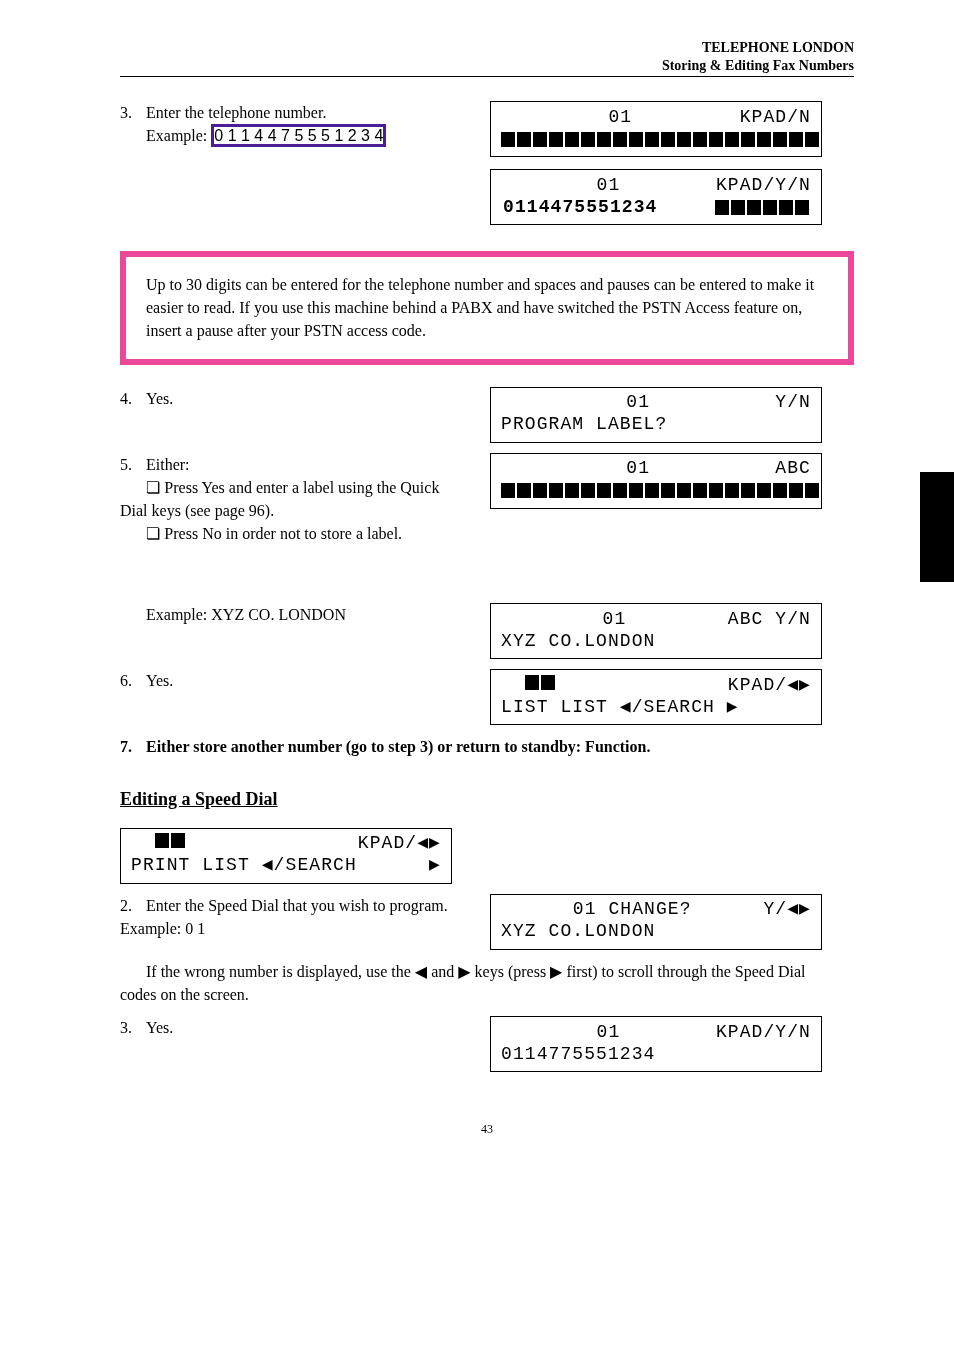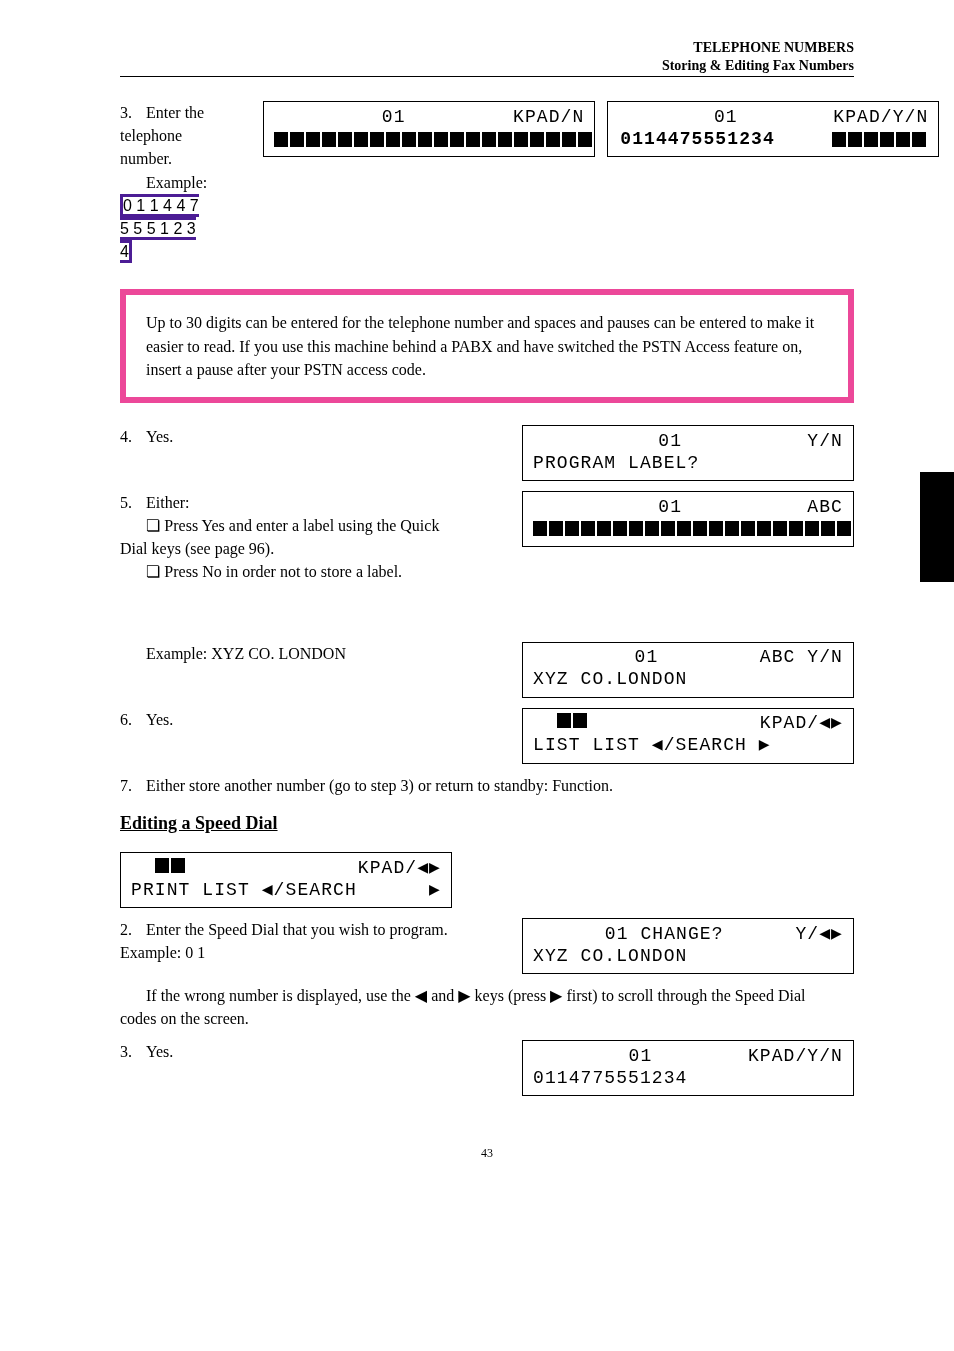--- a/index.html
+++ b/index.html
@@ -21,32 +21,31 @@
   }
   hr.top-rule {
     border: none;
     border-top: 1px solid #000;
     margin: 0 0 24px 0;
   }
   .row {
     display: flex;
     align-items: flex-start;
     margin-bottom: 10px;
-    gap: 36px;
   }
   .left-col {
     width: 350px;
     padding-right: 20px;
     font-size: 16px;
     line-height: 1.45;
   }
   .right-col {
     flex: 1;
     display: flex;
-    flex-direction: row;
+    flex-direction: column;
     gap: 12px;
   }
   .lcd {
     border: 1.5px solid #000;
     width: 310px;
     padding: 4px 10px 6px 10px;
     font-family: "Courier New", "Lucida Console", monospace;
     font-size: 18px;
     letter-spacing: 0.06em;
     line-height: 1.35;
@@ -93,21 +92,21 @@
     top: 472px;
     width: 34px;
     height: 110px;
     background: #000;
   }
   .underline-head {
     font-weight: bold;
     text-decoration: underline;
     font-family: "Palatino Linotype", "Book Antiqua", serif;
     font-size: 18px;
-    margin: 16px 0 18px 0;
+    margin: 30px 0 18px 0;
   }
   .step-num {
     display: inline-block;
     width: 26px;
   }
   .tri {
     font-family: Arial, sans-serif;
   }
   .page-num {
     text-align: center;
@@ -115,21 +114,21 @@
     margin-top: 50px;
   }
   .spacer-md { height: 48px; }
   .pad-left-text { padding-left: 2px; font-weight: bold; }
 </style>
 </head>
 <body>
 
 <div class="page">
 
-  <div class="running-head">TELEPHONE NUMBERS</div>
+  <div class="running-head">TELEPHONE LONDON</div>
   <div class="running-head">Storing &amp; Editing Fax Numbers</div>
   <hr class="top-rule">
 
   <div class="section-tag"></div>
 
   <div class="row">
     <div class="left-col">
       <span class="step-num">3.</span><span>Enter the telephone number.</span><br>
       <span style="padding-left:26px;">Example: </span>
       <span style="font-family: Arial, sans-serif; border:3px solid #4c1d95;">0 1 1 4 4 7 5 5 5 1 2 3 4</span>
@@ -285,21 +284,21 @@
           <span class="right-text">KPAD/◀▶</span>
         </div>
         <div class="line2">
             <span>LIST LIST ◀/SEARCH ▶</span>
           </div>
       </div>
     </div>
   </div>
 
   <div class="row">
-    <div class="left-col" style="width:100%;">
+    <div class="left-col" style="width:100%;font-weight:bold;">
       <span class="step-num">7.</span><span>Either store another number (go to step 3) or return to standby:</span>
       <span>Function</span><span>.</span>
     </div>
   </div>
 
   <div class="underline-head">Editing a Speed Dial</div>
 
   <div class="row">
     <div class="right-col">
       <div class="lcd">

